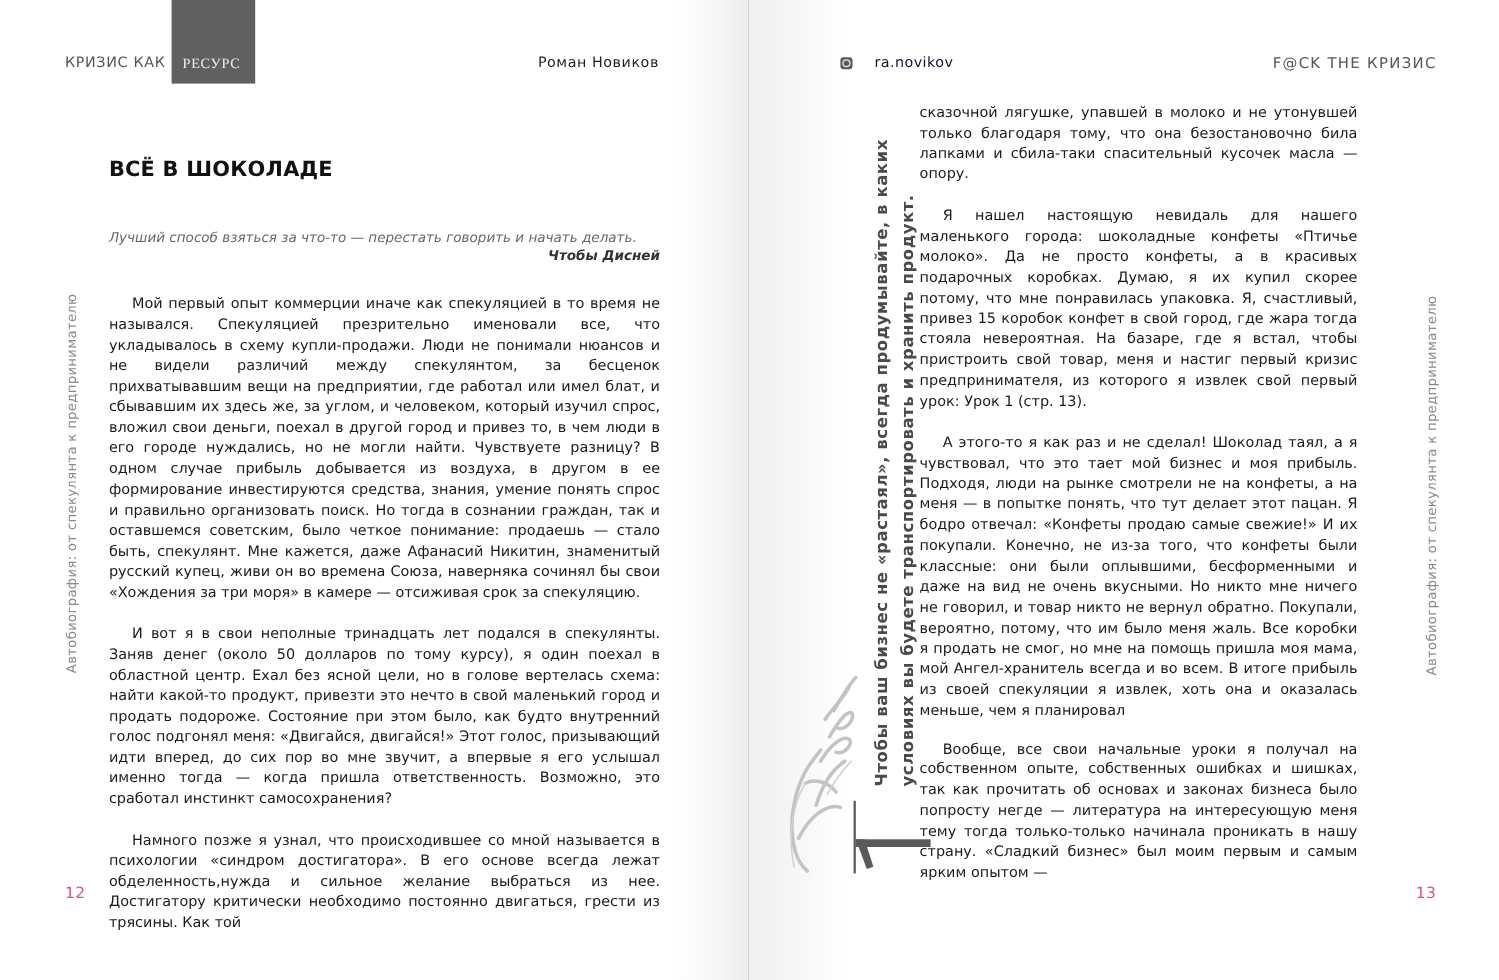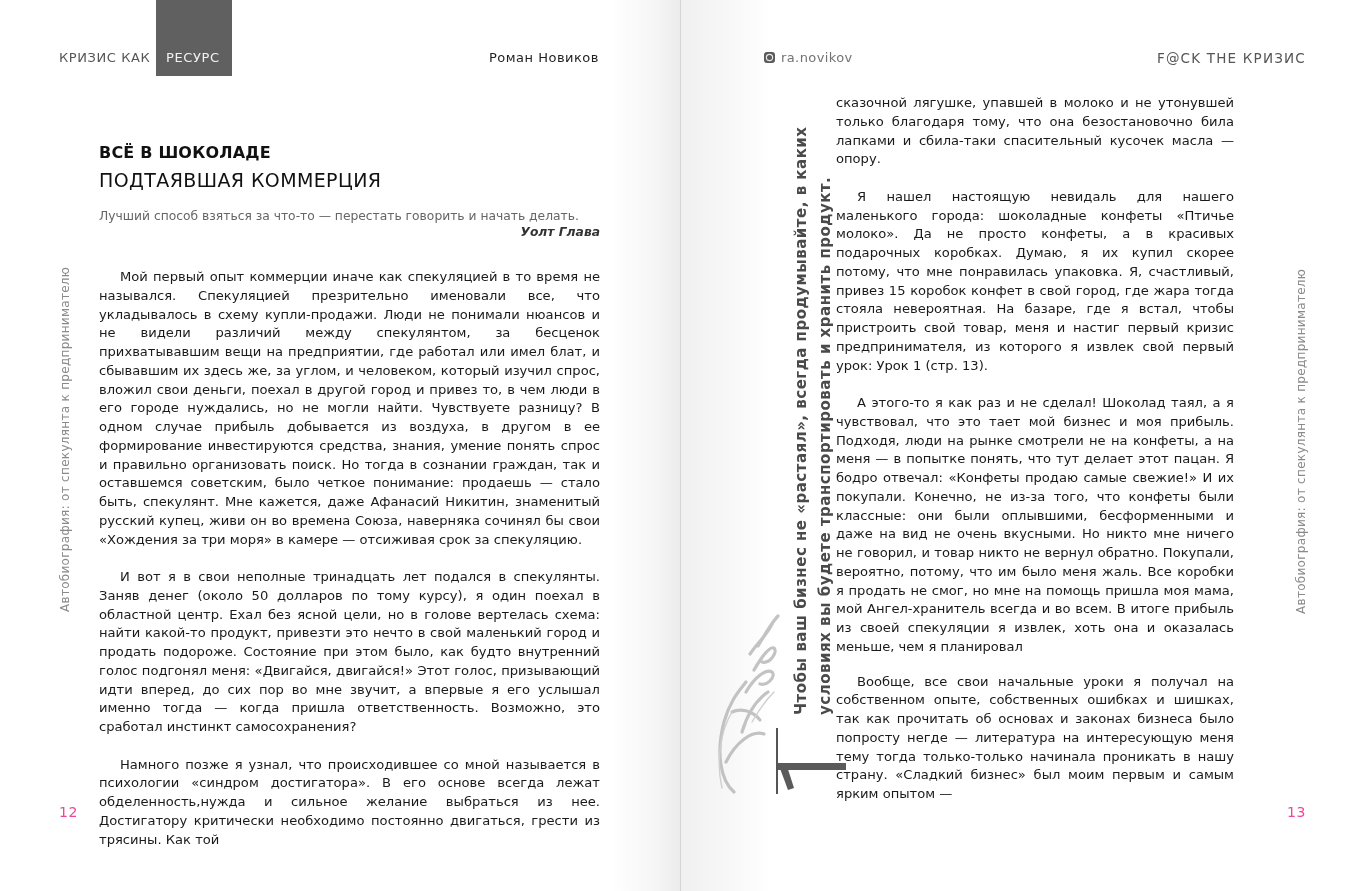--- a/index.html
+++ b/index.html
@@ -22,39 +22,39 @@
   }
   .gutter-line { position: absolute; left: 680px; top: 0; width: 2px; height: 891px; background: #d6d6d6; }
 
   
   .rh { position: absolute; top: 50px; font-size: 13px; letter-spacing: 0.6px; color: #4a4a4a; white-space: nowrap; }
   .rh-series { left: 59px; }
   .rh-series-plain { color: #555; }
   .rh-badge {
     position: absolute; left: 156px; top: 0; width: 76px; height: 76px; background: #606060;
   }
-  .rh-badge-text { position: absolute; left: 166px; top: 50px; font-size: 13px; letter-spacing: 0.6px; color: #f2f2f2; }
+  .rh-badge-text { position: absolute; left: 166px; top: 50px; font-size: 13px; letter-spacing: 0.6px; color: #f2f2f2; font-family: Liberation Serif, serif; }
   .rh-author { right: 82px; color: #1f1f1f; letter-spacing: 0.5px; }
 
-  .rh-insta { left: 83px; color: #737373; font-size: 13px; letter-spacing: 0.4px; display: flex; align-items: center; gap: 6px; }
+  .rh-insta { left: 83px; color: #0f172a; font-size: 13px; letter-spacing: 0.4px; display: flex; align-items: center; gap: 20px; }
   .insta-icon {
     width: 11px; height: 11px; border-radius: 3px; background: #5a5a5a; position: relative; display: inline-block;
   }
   .insta-icon::after {
     content: ""; position: absolute; left: 3px; top: 3px; width: 5px; height: 5px; border-radius: 50%;
     background: #5a5a5a; box-shadow: 0 0 0 1.2px #e8e8e8;
   }
   .rh-book { right: 57px; color: #555; letter-spacing: 1.2px; font-size: 13.5px; }
 
   
   .chapter-num { position: absolute; left: 99px; top: 94px; font-size: 33px; color: #777; font-weight: normal; letter-spacing: 0.3px; }
-  .chapter-title { position: absolute; left: 99px; top: 143px; font-size: 16px; font-weight: bold; color: #111; letter-spacing: 0.2px; }
+  .chapter-title { position: absolute; left: 99px; top: 143px; font-size: 19px; font-weight: bold; color: #111; letter-spacing: 0.2px; }
   .chapter-subtitle { position: absolute; left: 99px; top: 169px; font-size: 19px; color: #111; letter-spacing: 0.4px; }
 
-  .epigraph { position: absolute; left: 99px; top: 209px; width: 501px; font-size: 12.3px; color: #666; }
+  .epigraph { position: absolute; left: 99px; top: 209px; width: 501px; font-size: 12.3px; color: #666; font-style: italic; }
   .epigraph-author { position: absolute; left: 99px; top: 225px; width: 501px; text-align: right; font-size: 12.3px; font-style: italic; font-weight: bold; color: #333; }
 
   
   .body-text { position: absolute; font-size: 13.1px; line-height: 18.75px; color: #1a1a1a; text-align: justify; }
   .body-left { left: 99px; top: 268px; width: 501px; }
   .body-right { left: 836px; top: 94px; width: 398px; }
   .body-text p { text-indent: 21px; margin-bottom: 18.75px; }
   .body-text p.noindent { text-indent: 0; }
   .body-text p.tight { margin-bottom: 16px; }
 
@@ -89,24 +89,23 @@
 
   <div class="page page-left">
     <div class="gutter-shadow-left"></div>
 
     <div class="rh-badge"></div>
     <div class="rh rh-series"><span class="rh-series-plain">КРИЗИС КАК</span></div>
     <div class="rh-badge-text">РЕСУРС</div>
     <div class="rh rh-author">Роман Новиков</div>
 
     <div class="chapter-title">ВСЁ В ШОКОЛАДЕ</div>
-    <div class="chapter-subtitle">ПОДТАЯВШАЯ КОММЕРЦИЯ</div>
 
     <div class="epigraph">Лучший способ взяться за что-то — перестать  говорить и начать делать.</div>
-    <div class="epigraph-author">Уолт Глава</div>
+    <div class="epigraph-author">Чтобы Дисней</div>
 
     <div class="body-text body-left">
       <p>Мой первый опыт коммерции иначе как спекуляцией в то время не назывался. Спекуляцией презрительно именовали все, что укладывалось в схему купли-продажи. Люди не понимали нюансов и не видели различий между спекулянтом, за бесценок прихватывавшим вещи на предприятии, где работал или имел блат, и сбывавшим их здесь же, за углом, и человеком, который изучил спрос, вложил свои деньги, поехал в другой город и привез то, в чем люди в его городе нуждались, но не могли найти. Чувствуете разницу? В одном случае прибыль добывается из воздуха, в другом в ее формирование инвестируются средства, знания, умение понять спрос и правильно организовать поиск. Но тогда в сознании граждан, так и оставшемся советским, было четкое понимание: продаешь — стало быть, спекулянт. Мне кажется, даже Афанасий Никитин, знаменитый русский купец, живи он во времена Союза, наверняка сочинял бы свои «Хождения за три моря» в камере — отсиживая срок за спекуляцию.</p>
       <p>И вот я в свои неполные тринадцать лет подался в спекулянты. Заняв денег (около 50 долларов по тому курсу), я один поехал в областной центр. Ехал без ясной цели, но в голове вертелась схема: найти какой-то продукт, привезти это нечто в свой маленький город и продать подороже. Состояние при этом было, как будто внутренний голос подгонял меня: «Двигайся, двигайся!» Этот голос, призывающий идти вперед, до сих пор во мне звучит, а впервые я его услышал именно тогда — когда пришла ответственность. Возможно, это сработал инстинкт самосохранения?</p>
       <p>Намного позже я узнал, что происходившее со мной называется в психологии «синдром достигатора». В его основе всегда лежат обделенность,нужда и сильное желание выбраться из нее. Достигатору критически необходимо постоянно двигаться, грести из трясины. Как той</p>
     </div>
 
     <div class="side-text side-left">Автобиография: от спекулянта к предпринимателю</div>
     <div class="page-num page-num-left">12</div>
   </div>

